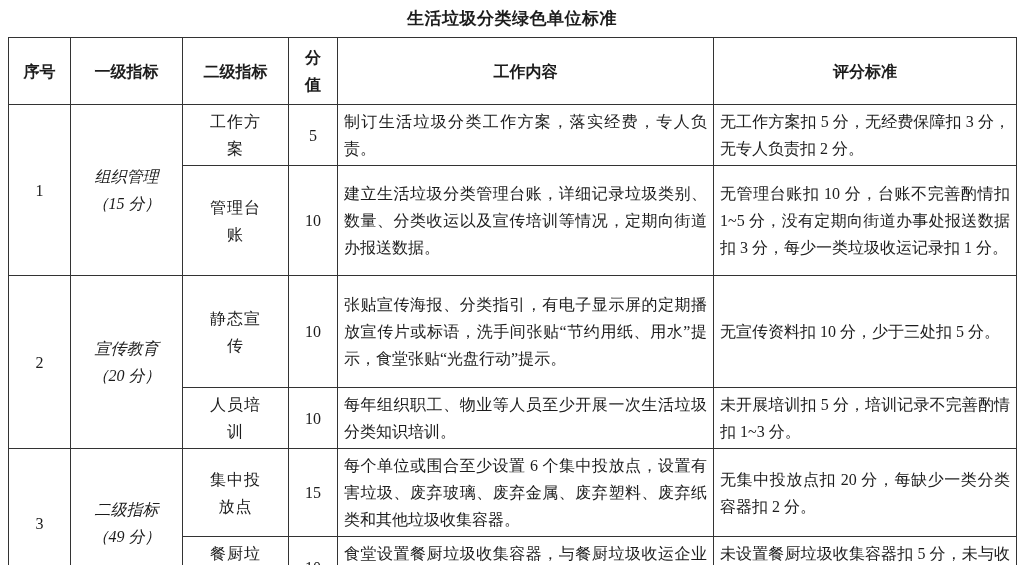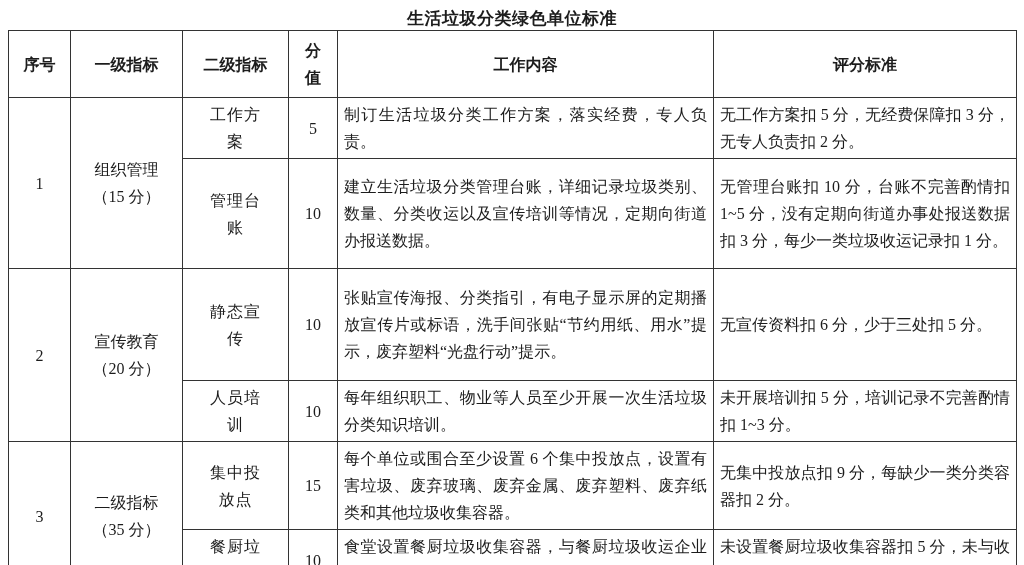--- a/index.html
+++ b/index.html
@@ -7,40 +7,41 @@
   body {
     font-family: "Liberation Serif", "DejaVu Serif", serif;
     color: #1c1c1c;
     padding: 7px 8px 0 8px;
   }
   .doc-title {
     text-align: center;
     font-size: 17px;
     font-weight: bold;
     letter-spacing: 0.5px;
+    margin-bottom: 7px;
   }
   table.std-table {
     border-collapse: collapse;
     table-layout: fixed;
     width: 1008px;
   }
   .std-table th, .std-table td {
     border: 1px solid #333333;
     vertical-align: middle;
     font-size: 16px;
     line-height: 27px;
     background: #ffffff;
   }
   .std-table th {
     font-weight: bold;
     text-align: center;
     padding: 2px 4px;
   }
   td.c-no, td.c-score { text-align: center; padding: 2px 4px; }
-  td.c-l1 { text-align: center; padding: 10px 10px; }
+  td.c-l1 { text-align: center; padding: 10px 10px; font-style: italic; }
   td.c-l2 { text-align: center; padding: 2px 25px; letter-spacing: 1px; }
   td.c-content, td.c-criteria {
     text-align: justify;
     padding: 3px 6px;
   }
   .narrow { max-width: 1.15em; margin: 4px auto; }
   tr.h-header  { height: 55px; }
   tr.h-r1a { height: 57px; }
   tr.h-r1b { height: 110px; }
   tr.h-r2a { height: 112px; }
@@ -95,40 +96,40 @@
     </tr>
 
     <tr class="h-r2a">
       <td class="c-no" rowspan="2">2</td>
       <td class="c-l1" rowspan="2">
         <div>宣传教育</div>
         <div>（20 分）</div>
       </td>
       <td class="c-l2">静态宣传</td>
       <td class="c-score">10</td>
-      <td class="c-content">张贴宣传海报、分类指引，有电子显示屏的定期播放宣传片或标语，洗手间张贴“节约用纸、用水”提示，废弃塑料“光盘行动”提示。</td>
-      <td class="c-criteria">无宣传资料扣 6 分，少于三处扣 5 分。</td>
+      <td class="c-content">张贴宣传海报、分类指引，有电子显示屏的定期播放宣传片或标语，洗手间张贴“节约用纸、用水”提示，食堂张贴“光盘行动”提示。</td>
+      <td class="c-criteria">无宣传资料扣 10 分，少于三处扣 5 分。</td>
     </tr>
     <tr class="h-r2b">
       <td class="c-l2">人员培训</td>
       <td class="c-score">10</td>
       <td class="c-content">每年组织职工、物业等人员至少开展一次生活垃圾分类知识培训。</td>
       <td class="c-criteria">未开展培训扣 5 分，培训记录不完善酌情扣 1~3 分。</td>
     </tr>
 
     <tr class="h-r3a">
       <td class="c-no" rowspan="2">3</td>
       <td class="c-l1" rowspan="2">
         <div>二级指标</div>
-        <div>（35 分）</div>
+        <div>（49 分）</div>
       </td>
       <td class="c-l2">集中投放点</td>
       <td class="c-score">15</td>
       <td class="c-content">每个单位或围合至少设置 6 个集中投放点，设置有害垃圾、废弃玻璃、废弃金属、废弃塑料、废弃纸类和其他垃圾收集容器。</td>
-      <td class="c-criteria">无集中投放点扣 9 分，每缺少一类分类容器扣 2 分。</td>
+      <td class="c-criteria">无集中投放点扣 20 分，每缺少一类分类容器扣 2 分。</td>
     </tr>
     <tr class="h-r3b">
       <td class="c-l2">餐厨垃圾</td>
       <td class="c-score">10</td>
       <td class="c-content">食堂设置餐厨垃圾收集容器，与餐厨垃圾收运企业签订收运协议。</td>
       <td class="c-criteria">未设置餐厨垃圾收集容器扣 5 分，未与收运企业签约扣 5 分。</td>
     </tr>
   </tbody>
 </table>
 

